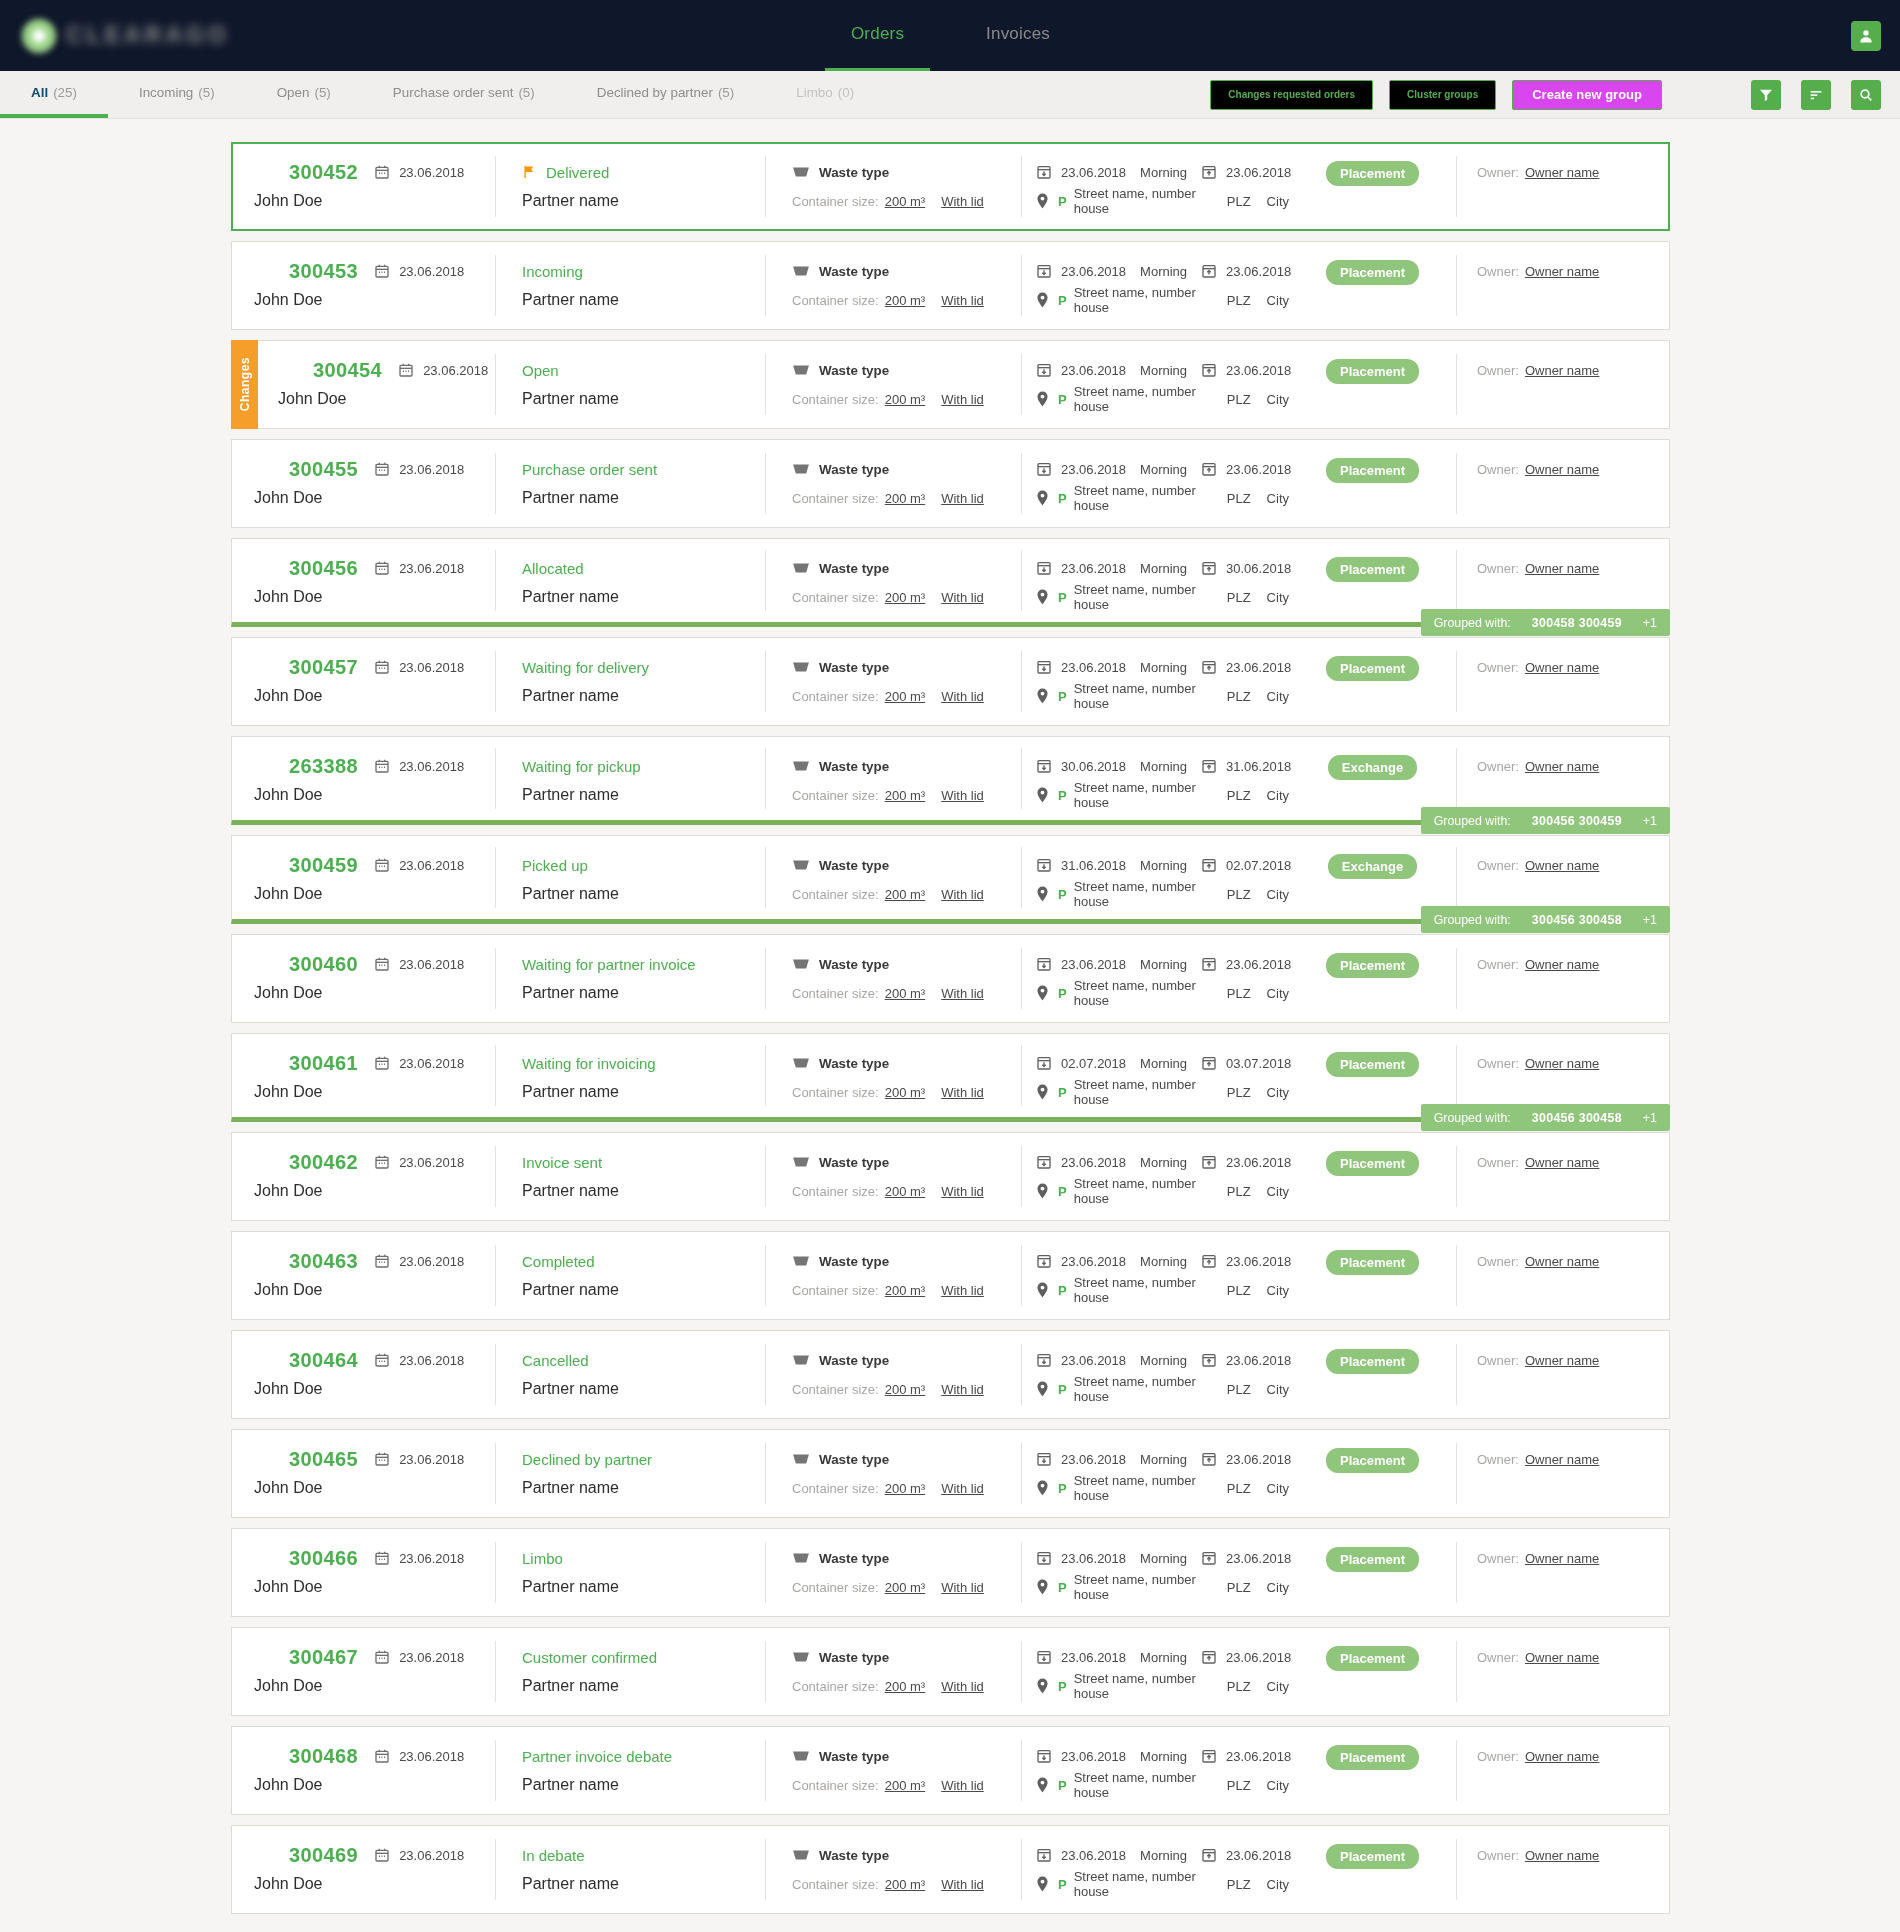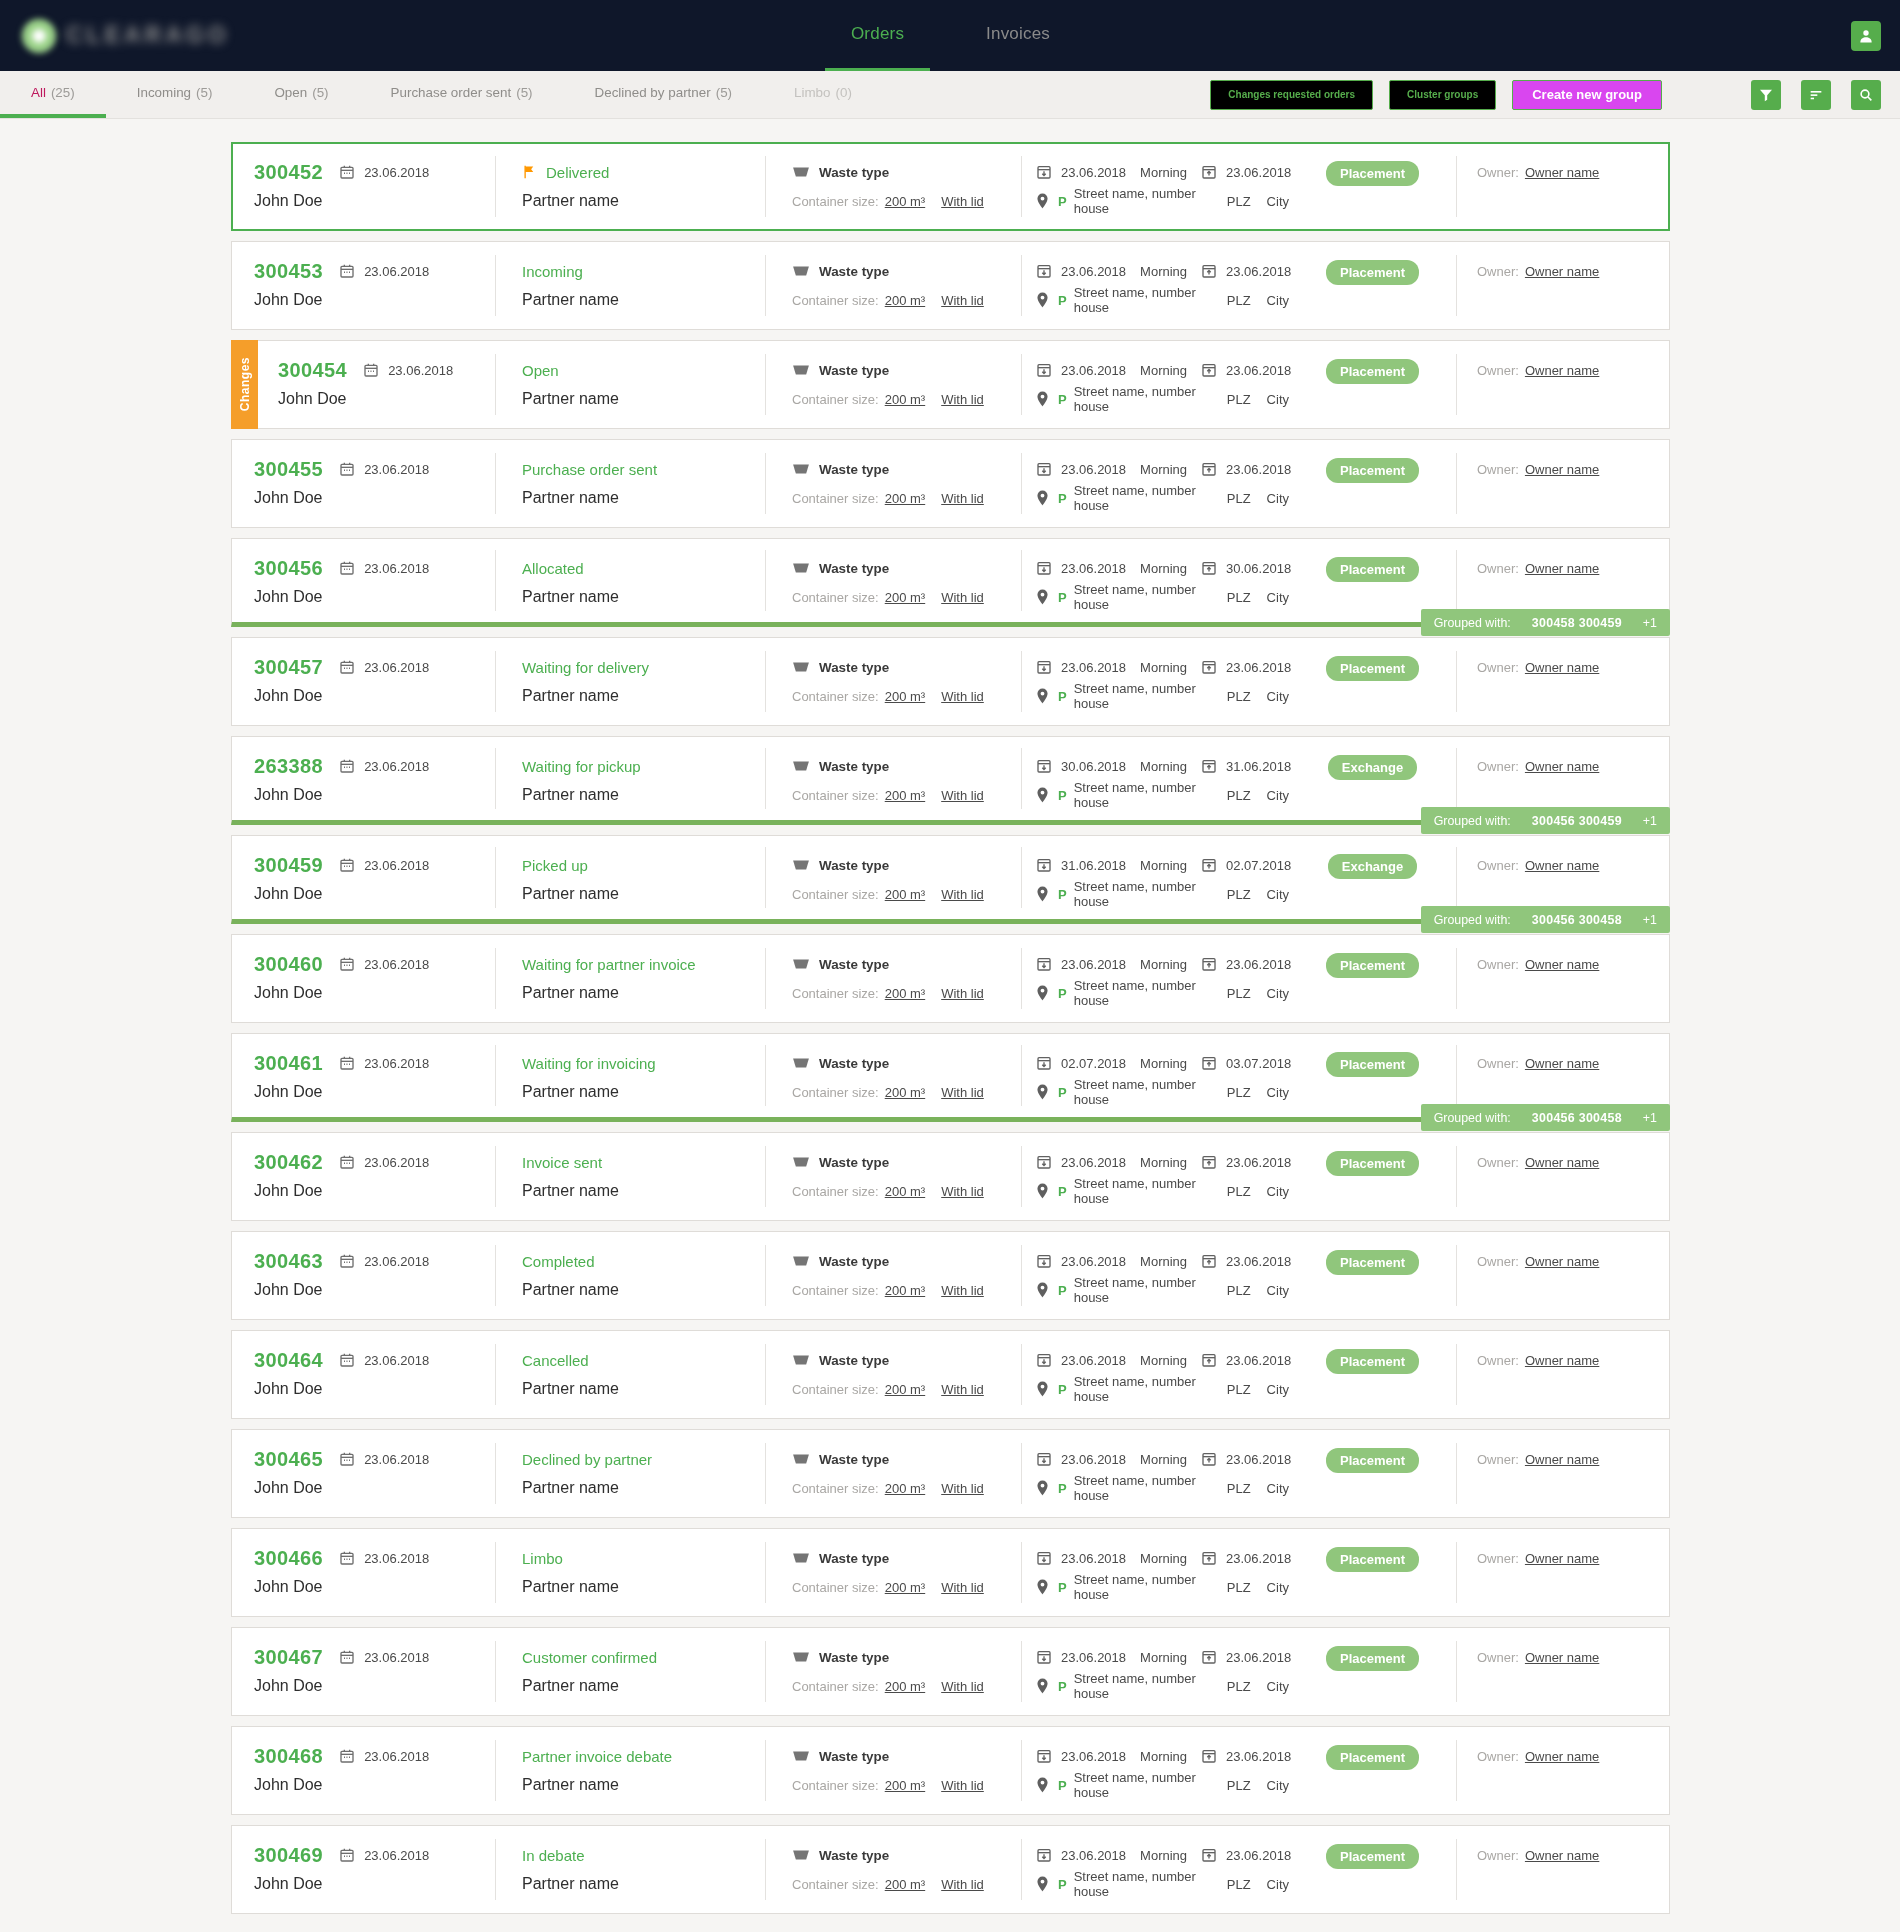--- a/index.html
+++ b/index.html
@@ -45,21 +45,21 @@
     display: flex; align-items: stretch;
   }
   .filter-tabs { display: flex; align-items: stretch; }
   .filter-tab {
     display: flex; align-items: center; gap: 5px; padding: 0 31px;
     font-size: 13.4px; color: #8f8d8a; cursor: pointer;
     border-bottom: 4px solid transparent;
   }
   .filter-tab .count { color: #9d9b98; }
   .filter-tab.active { border-bottom-color: #4caf50; }
-  .filter-tab.active .label { color: #be185d; font-weight: normal; }
+  .filter-tab.active .label { color: #0c4a6e; font-weight: bold; }
   .filter-tab.muted, .filter-tab.muted .count { color: #c4c2bf; }
   .filter-actions {
     margin-left: auto; display: flex; align-items: center; gap: 16px; padding-right: 20px;
   }
   .btn-outline {
     height: 30px; padding: 0 17px; background: #000000;
     border: 1px solid #56ad4c; border-radius: 2px; color: #56ad4c;
     font-size: 10px; font-weight: bold; font-family: inherit; cursor: pointer;
   }
   .btn-solid {
@@ -80,21 +80,21 @@
   }
   .card.selected { border-color: #4caf50; box-shadow: inset 0 0 0 1px #4caf50; }
   .card.grouped-border { border-bottom: 5px solid #79b25b; }
   .vdiv { width: 1px; background: #e4e2df; align-self: center; height: 61px; }
   .col { padding-top: 17px; }
   .line { display: flex; align-items: center; height: 24px; }
   .line + .line { margin-top: 5px; }
   .small, .small span { font-size: 13px; color: #4a4a4a; }
   .col-order { width: 263px; padding-left: 22px; }
   .card.has-changes .col-order { padding-left: 46px; width: 263px; }
-  .order-id { font-size: 20px; font-weight: bold; color: #4caf50; letter-spacing: 0.4px; margin-right: 16px; }
+  .order-id { font-size: 20px; font-weight: bold; color: #4caf50; letter-spacing: 0.4px; margin-right: 16px; margin-left: 35px; }
   .order-date, .date-txt { font-size: 13px; color: #4a4a4a; }
   .person, .partner { font-size: 16px; color: #2e2e2e; }
   .col-status { width: 269px; padding-left: 26px; }
   .status { font-size: 15px; color: #4caf50; }
   .flag-ic { margin-right: 9px; display: inline-flex; }
   .col-waste { width: 255px; padding-left: 26px; }
   .waste-type { font-size: 13.4px; font-weight: bold; color: #3a3a3a; }
   .glabel { color: #a9a7a4 !important; margin-right: 6px; }
   .gval { color: #4a4a4a; text-decoration: underline; }
   .lid { margin-left: 16px; }

